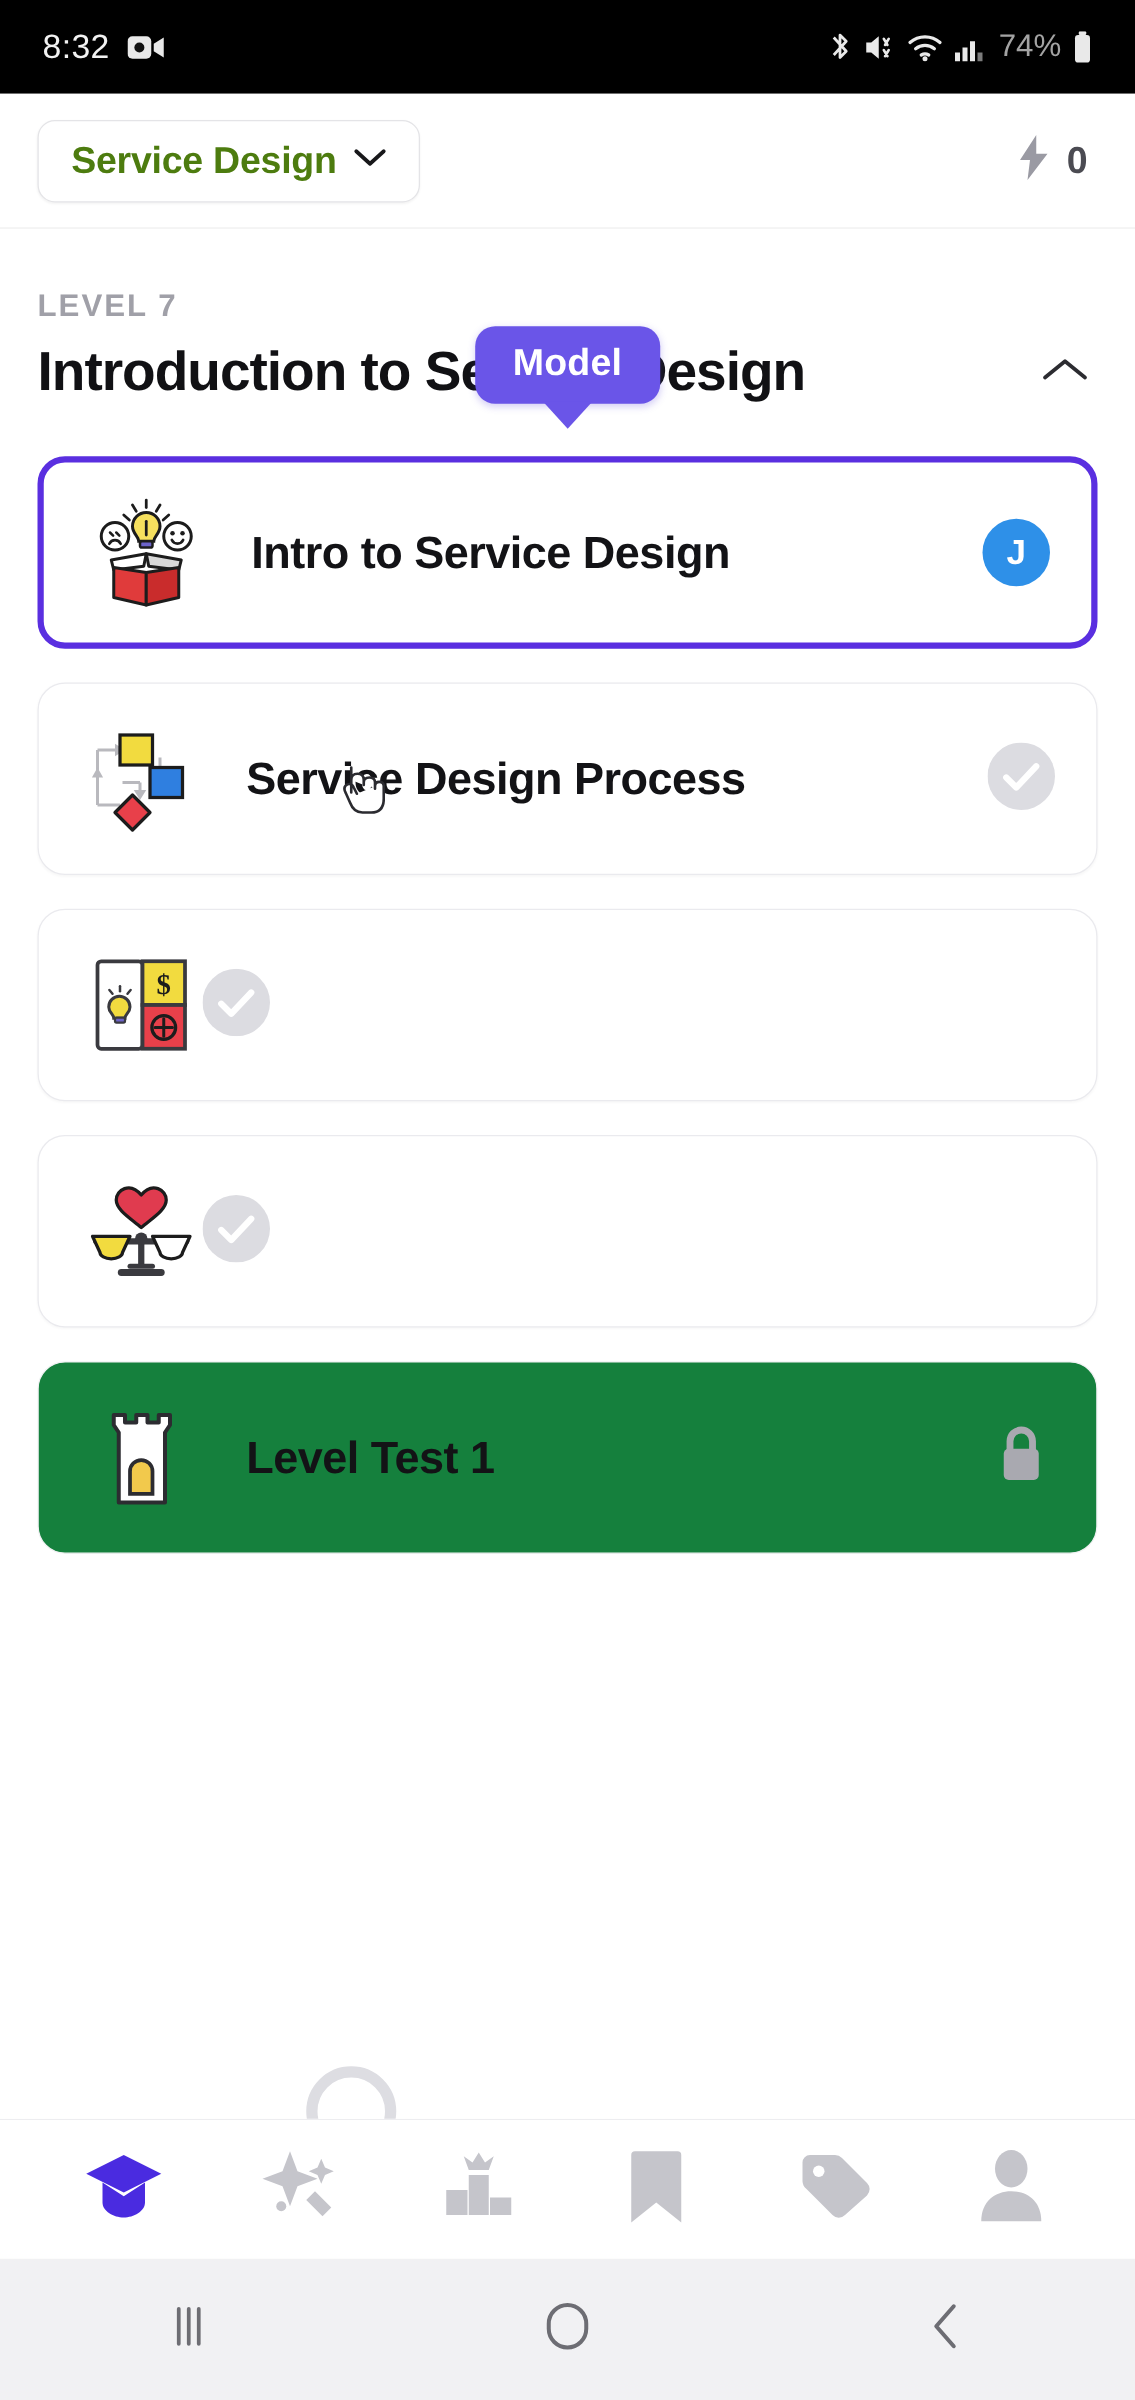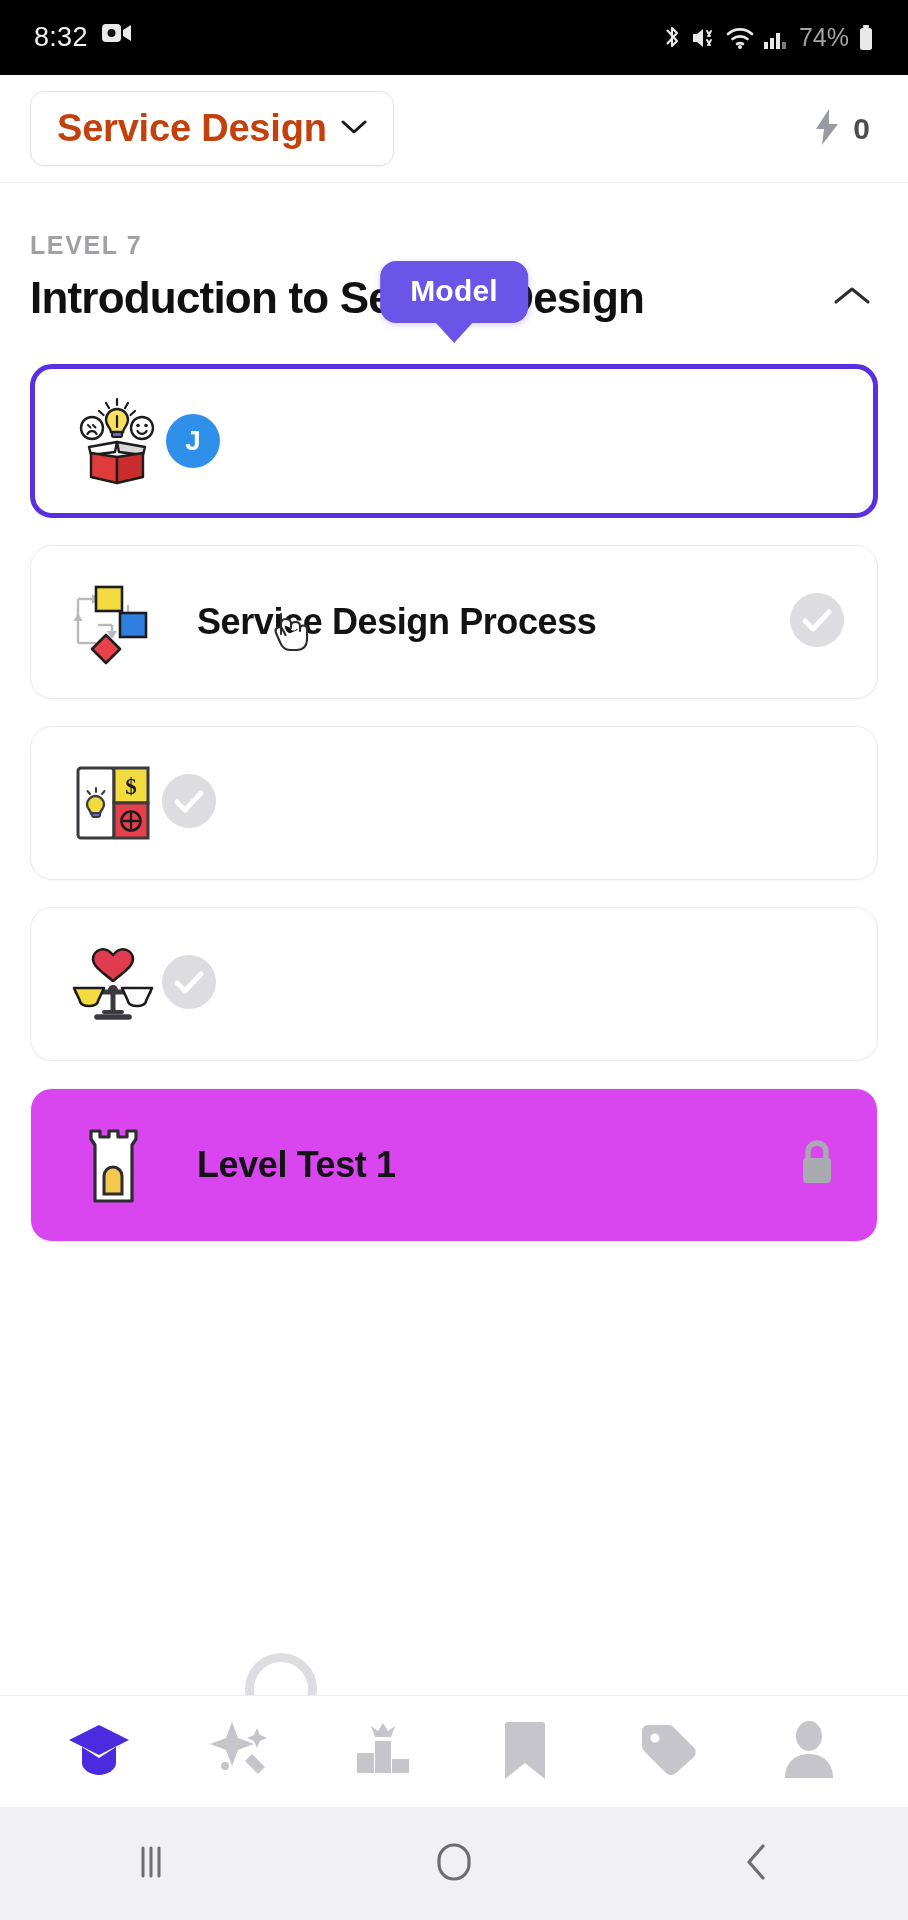--- a/index.html
+++ b/index.html
@@ -10,38 +10,38 @@
     overflow: hidden;
   }
   .phone { position: relative; width: 908px; height: 1920px; background: #ffffff; display: flex; flex-direction: column; }
 
   
   .statusbar {
     height: 75px; background: #000000; color: #e9e9e9;
     display: flex; align-items: center; justify-content: space-between;
     padding: 0 34px; flex: 0 0 75px;
   }
-  .sb-left { display: flex; gap: 14px; }
+  .sb-left { display: flex; align-items: center; gap: 14px; }
   .sb-time { font-size: 27px; font-weight: 500; letter-spacing: .3px; color: #f2f2f2; }
   .sb-right { display: flex; align-items: center; gap: 9px; }
   .sb-pct { font-size: 25px; font-weight: 400; color: #a3a3a3; margin-left: 3px; }
   .sb-ico { display: block; }
 
   
   .appheader {
     flex: 0 0 108px; background: #ffffff;
     display: flex; align-items: center; justify-content: space-between;
     padding: 0 30px; border-bottom: 1px solid #ececec;
   }
   .course-pill {
     display: inline-flex; align-items: center; gap: 14px;
     background: #ffffff; border: 1px solid #e4e4e7; border-radius: 14px;
     padding: 15px 26px; box-shadow: 0 1px 2px rgba(0,0,0,.05);
   }
-  .course-pill .lbl { font-size: 38px; font-weight: 700; color: #c2410c; letter-spacing: -.2px; }
+  .course-pill .lbl { font-size: 30px; font-weight: 700; color: #4d7c0f; letter-spacing: -.2px; }
   .streak { display: flex; align-items: center; gap: 12px; padding-right: 8px; }
   .streak .num { font-size: 30px; font-weight: 700; color: #4b4b52; }
 
   
   .content { flex: 1 1 auto; position: relative; overflow: hidden; padding: 0 30px; background: #fff; }
   .level-label {
     font-size: 25px; font-weight: 700; color: #a0a0a8;
     letter-spacing: 1.6px; margin-top: 48px;
   }
   .section-head { display: flex; align-items: center; justify-content: space-between; margin-top: 14px; }
@@ -66,21 +66,21 @@
 
   
   .cards { margin-top: 42px; display: flex; flex-direction: column; gap: 27px; }
   .card {
     position: relative; height: 154px; border-radius: 22px;
     background: #ffffff; border: 1px solid #eaeaee;
     display: flex; align-items: center; padding: 0 32px 0 34px;
     box-shadow: 0 1px 2px rgba(0,0,0,.03);
   }
   .card.active { border: 5px solid #5A2FE0; box-shadow: none; }
-  .card.locked { background: #d946ef; border-color: #f1f1f3; box-shadow: none; }
+  .card.locked { background: #15803d; border-color: #f1f1f3; box-shadow: none; }
   .card .icon-wrap { width: 96px; height: 96px; display: flex; align-items: center; justify-content: center; flex: 0 0 96px; }
   .card .title {
     flex: 1 1 auto; margin-left: 36px;
     font-size: 36px; font-weight: 700; color: #131316; letter-spacing: -.4px;
   }
   .card .trail { flex: 0 0 auto; display: flex; align-items: center; justify-content: center; width: 56px; }
   .avatar {
     width: 54px; height: 54px; border-radius: 50%; background: #2E90E8;
     color: #ffffff; font-size: 28px; font-weight: 700;
     display: flex; align-items: center; justify-content: center;
@@ -227,20 +227,21 @@
             <circle cx="75" cy="30.5" r="1.8" fill="#1c1c1c"></circle>
             <path d="M66.5 36 a5 5 0 0 0 9 0" stroke="#1c1c1c" stroke-width="2.2" fill="none" stroke-linecap="round"></path>
 
             <path d="M18 52 L46 47 L44 57 L20 60 Z" fill="#fff" stroke="#1c1c1c" stroke-width="2.4" stroke-linejoin="round"></path>
             <path d="M74 52 L46 47 L48 57 L72 60 Z" fill="#d8d8d8" stroke="#1c1c1c" stroke-width="2.4" stroke-linejoin="round"></path>
 
             <path d="M20 58 L46 62 L46 88 L20 82 Z" fill="#e03b3b" stroke="#1c1c1c" stroke-width="2.4" stroke-linejoin="round"></path>
             <path d="M72 58 L46 62 L46 88 L72 82 Z" fill="#c92c2c" stroke="#1c1c1c" stroke-width="2.4" stroke-linejoin="round"></path>
           </svg>
         </div>
+        <div class="title">Intro to Service Design</div>
         <div class="trail">
           <span class="avatar">J</span>
         </div>
       </div>
 
       <div class="card">
         <div class="icon-wrap">
           <svg width="90" height="90" viewBox="0 0 90 90">
             <g stroke="#b9b9be" stroke-width="2.4" fill="none">
               <path d="M10 22 h26"></path>

